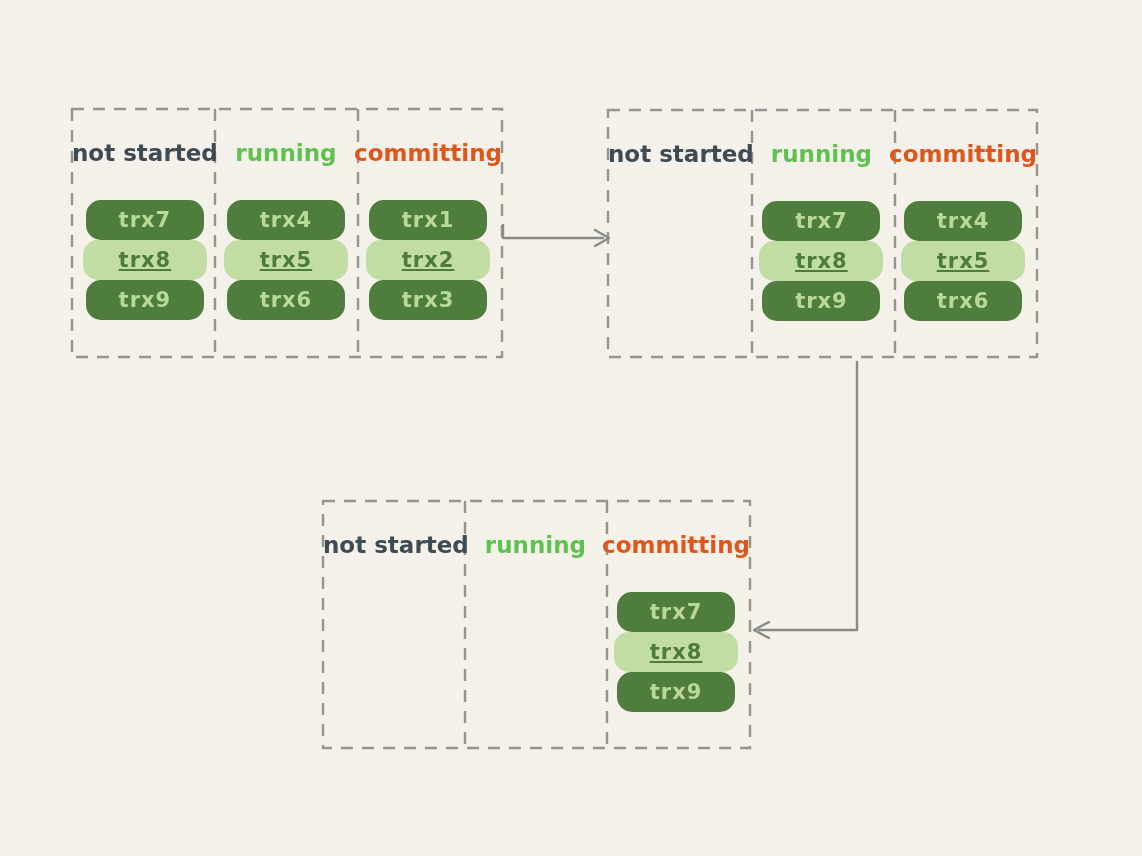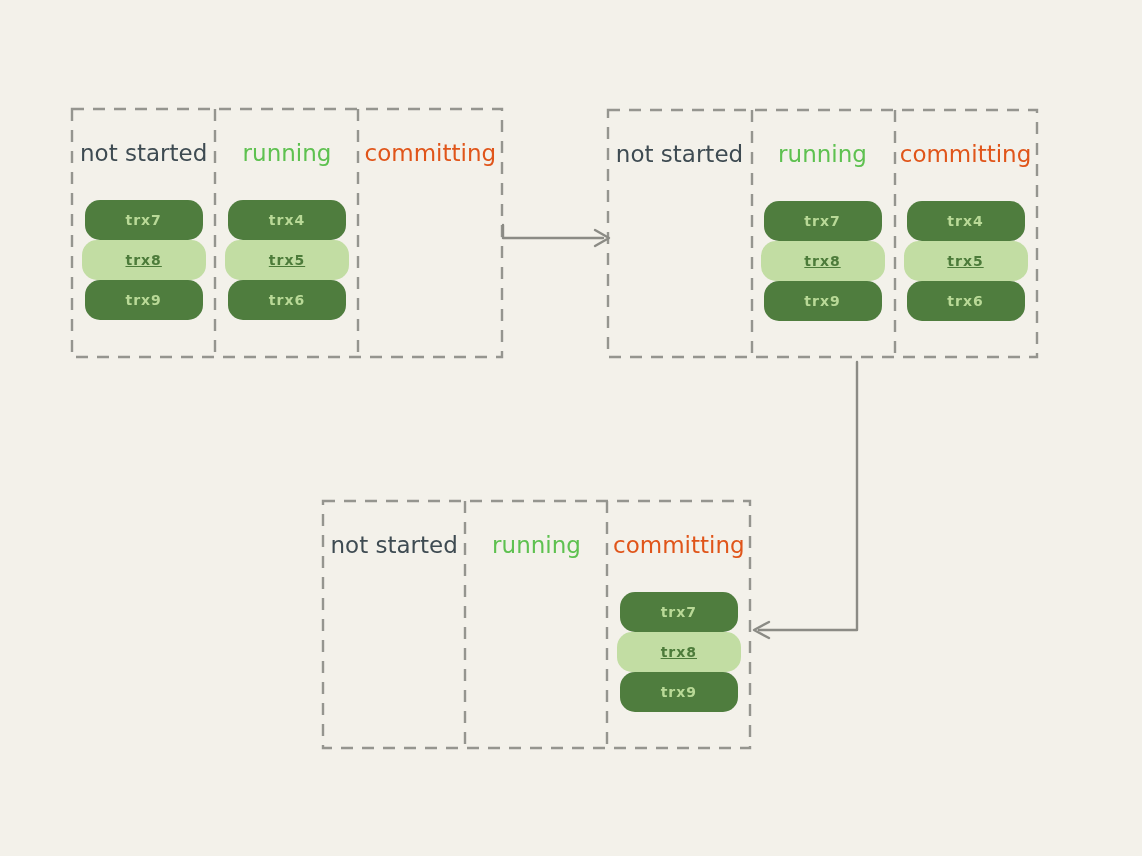--- a/index.html
+++ b/index.html
@@ -25,35 +25,35 @@
     stroke-linecap: round;
     stroke-linejoin: round;
   }
   .panel { position: absolute; display: flex; }
   .col { flex: 1 1 0; display: flex; flex-direction: column; align-items: center; }
   .hdr {
     margin-top: 26px;
     height: 36px;
     line-height: 36px;
     font-size: 23px;
-    font-weight: normal;
+    font-weight: bold;
     white-space: nowrap;
   }
   .hdr.not-started { color: var(--label-not-started, #3e4b52); }
   .hdr.running     { color: var(--label-running, #5ec150); }
   .hdr.committing  { color: var(--label-committing, #e0551a); }
   .stack { margin-top: 29px; display: flex; flex-direction: column; align-items: center; }
   .pill {
     width: 118px;
     height: 40px;
     border-radius: 15px;
     display: flex;
     align-items: center;
     justify-content: center;
-    font-size: 14px;
+    font-size: 21px;
     font-weight: bold;
     letter-spacing: 1px;
   }
   .pill.dark  { background: var(--pill-dark, #4f7d3e);  color: var(--pill-text-on-dark, #b9d997); }
   .pill.light { background: var(--pill-light, #c2dda3); color: var(--pill-text-on-light, #4c7b3a); width: 124px; text-decoration: underline; }
 </style>
 </head>
 <body>
 
 <div class="canvas">
@@ -90,20 +90,25 @@
     <div class="col">
       <div class="hdr running">running</div>
       <div class="stack">
         <div class="pill dark">trx4</div>
         <div class="pill light">trx5</div>
         <div class="pill dark">trx6</div>
       </div>
     </div>
     <div class="col">
       <div class="hdr committing">committing</div>
+      <div class="stack">
+        <div class="pill dark">trx1</div>
+        <div class="pill light">trx2</div>
+        <div class="pill dark">trx3</div>
+      </div>
     </div>
   </section>
 
   <section class="panel" style="left:608px; top:110px; width:429px; height:247px">
     <div class="col">
       <div class="hdr not-started">not started</div>
     </div>
     <div class="col">
       <div class="hdr running">running</div>
       <div class="stack">

